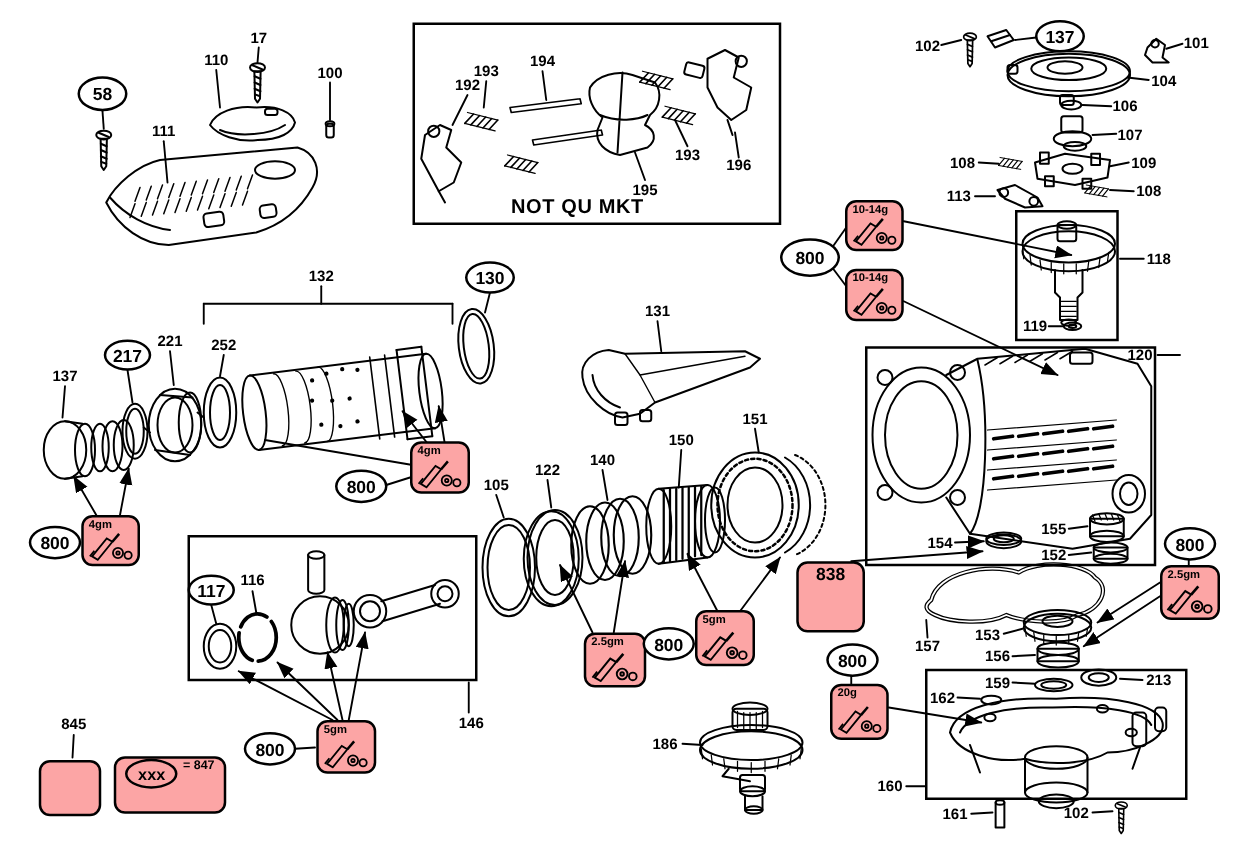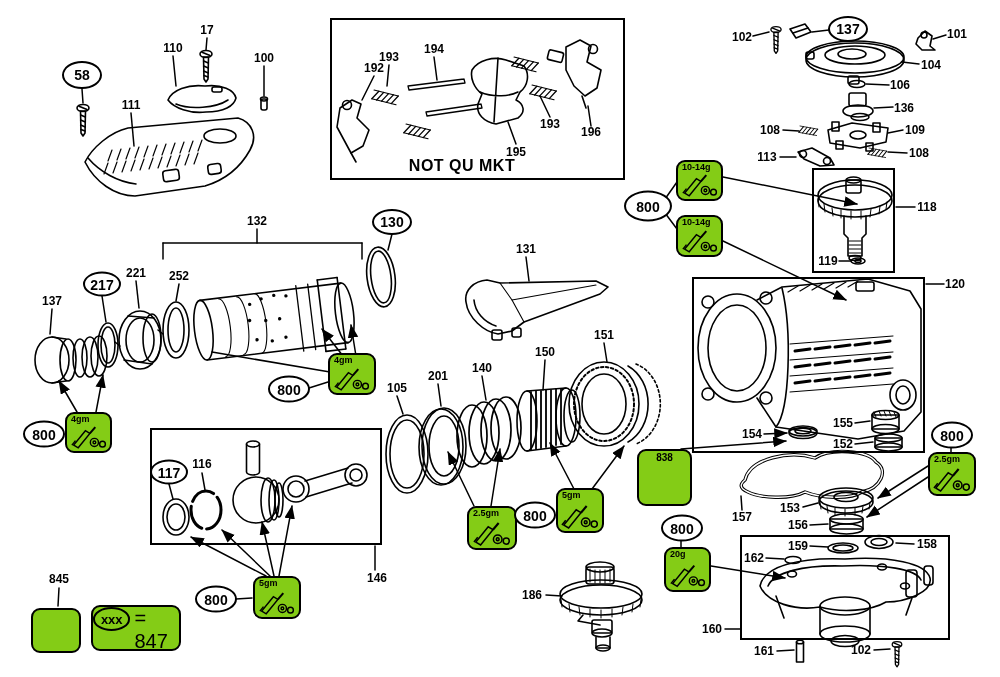--- a/index.html
+++ b/index.html
@@ -3,29 +3,29 @@
 <meta charset="utf-8">
 <style>
   *{margin:0;padding:0;box-sizing:border-box}
   html,body{background:#fff}
   body{width:1000px;height:677px;position:relative;font-family:"Liberation Sans",sans-serif;color:#000}
   #canvas{position:absolute;left:0;top:0;width:1000px;height:677px;background:#fff;overflow:hidden}
   svg.art{position:absolute;left:0;top:0;z-index:0}
   .lbl{position:absolute;transform:translate(-50%,-50%);font-weight:bold;font-size:12px;white-space:nowrap;z-index:4;background:transparent}
   .oval{position:absolute;border:2.5px solid #000;border-radius:50%;background:#fff;display:flex;align-items:center;justify-content:center;font-weight:bold;font-size:14px;transform:translate(-50%,-50%);z-index:5;line-height:1}
   .pbox{position:absolute;border:2px solid #000;z-index:1}
-  .rbox{position:absolute;border:2px solid #000;border-radius:9px;background:#84cc16;z-index:3}
+  .rbox{position:absolute;border:2px solid #000;border-radius:9px;background:#fca5a5;z-index:3}
   .gbox{display:flex;align-items:flex-end;justify-content:center;padding:2px}
   .gl{position:absolute;top:1px;left:4px;font-size:9px;font-weight:bold;line-height:1}
   .note{position:absolute;transform:translate(-50%,-50%);font-weight:bold;font-size:16px;z-index:4;letter-spacing:.5px}
   .equiv{display:flex;align-items:flex-start;justify-content:center;gap:4px}
   .oval-sm{border:2px solid #000;border-radius:50%;width:42px;height:24px;display:flex;align-items:center;justify-content:center;font-weight:bold;font-size:13px}
-  .eqtxt{font-weight:normal;font-size:20px}
+  .eqtxt{font-weight:bold;font-size:10px}
   .b838{display:flex;flex-direction:column;align-items:center;padding-top:1px}
-  .b838 .num{font-weight:bold;font-size:10px;line-height:1.1}
+  .b838 .num{font-weight:bold;font-size:14px;line-height:1.1}
 </style>
 </head>
 <body>
 
 <div id="canvas">
 
 <svg class="art" width="1000" height="677" viewBox="0 0 1000 677" stroke="#000" fill="none" stroke-width="1.6" stroke-linecap="round" stroke-linejoin="round">
   <defs>
     <marker id="arw" markerWidth="10" markerHeight="8" refX="8.5" refY="3.5" orient="auto">
           <path d="M0,0L9,3.5L0,7Z" fill="#000" stroke="none"></path>
@@ -661,45 +661,45 @@
 <div class="lbl" style="left:374px;top:68px">192</div>
 <div class="lbl" style="left:389px;top:57px">193</div>
 <div class="lbl" style="left:434px;top:49px">194</div>
 <div class="lbl" style="left:516px;top:152px">195</div>
 <div class="lbl" style="left:550px;top:124px">193</div>
 <div class="lbl" style="left:591px;top:132px">196</div>
 <div class="lbl" style="left:742px;top:37px">102</div>
 <div class="lbl" style="left:957px;top:34px">101</div>
 <div class="lbl" style="left:931px;top:65px">104</div>
 <div class="lbl" style="left:900px;top:85px">106</div>
-<div class="lbl" style="left:904px;top:108px">136</div>
+<div class="lbl" style="left:904px;top:108px">107</div>
 <div class="lbl" style="left:770px;top:130px">108</div>
 <div class="lbl" style="left:915px;top:130px">109</div>
 <div class="lbl" style="left:767px;top:157px">113</div>
 <div class="lbl" style="left:919px;top:153px">108</div>
 <div class="lbl" style="left:927px;top:207px">118</div>
 <div class="lbl" style="left:828px;top:261px">119</div>
-<div class="lbl" style="left:955px;top:284px">120</div>
+<div class="lbl" style="left:912px;top:284px">120</div>
 <div class="lbl" style="left:526px;top:249px">131</div>
 <div class="lbl" style="left:257px;top:221px">132</div>
 <div class="lbl" style="left:136px;top:273px">221</div>
 <div class="lbl" style="left:179px;top:276px">252</div>
 <div class="lbl" style="left:52px;top:301px">137</div>
 <div class="lbl" style="left:397px;top:388px">105</div>
-<div class="lbl" style="left:438px;top:376px">201</div>
+<div class="lbl" style="left:438px;top:376px">122</div>
 <div class="lbl" style="left:482px;top:368px">140</div>
 <div class="lbl" style="left:545px;top:352px">150</div>
 <div class="lbl" style="left:604px;top:335px">151</div>
 <div class="lbl" style="left:752px;top:434px">154</div>
 <div class="lbl" style="left:843px;top:423px">155</div>
 <div class="lbl" style="left:843px;top:444px">152</div>
 <div class="lbl" style="left:742px;top:517px">157</div>
 <div class="lbl" style="left:790px;top:508px">153</div>
 <div class="lbl" style="left:798px;top:525px">156</div>
-<div class="lbl" style="left:927px;top:544px">158</div>
+<div class="lbl" style="left:927px;top:544px">213</div>
 <div class="lbl" style="left:798px;top:546px">159</div>
 <div class="lbl" style="left:754px;top:558px">162</div>
 <div class="lbl" style="left:712px;top:629px">160</div>
 <div class="lbl" style="left:764px;top:651px">161</div>
 <div class="lbl" style="left:861px;top:650px">102</div>
 <div class="lbl" style="left:532px;top:595px">186</div>
 <div class="lbl" style="left:202px;top:464px">116</div>
 <div class="lbl" style="left:377px;top:578px">146</div>
 <div class="lbl" style="left:59px;top:579px">845</div>
 

